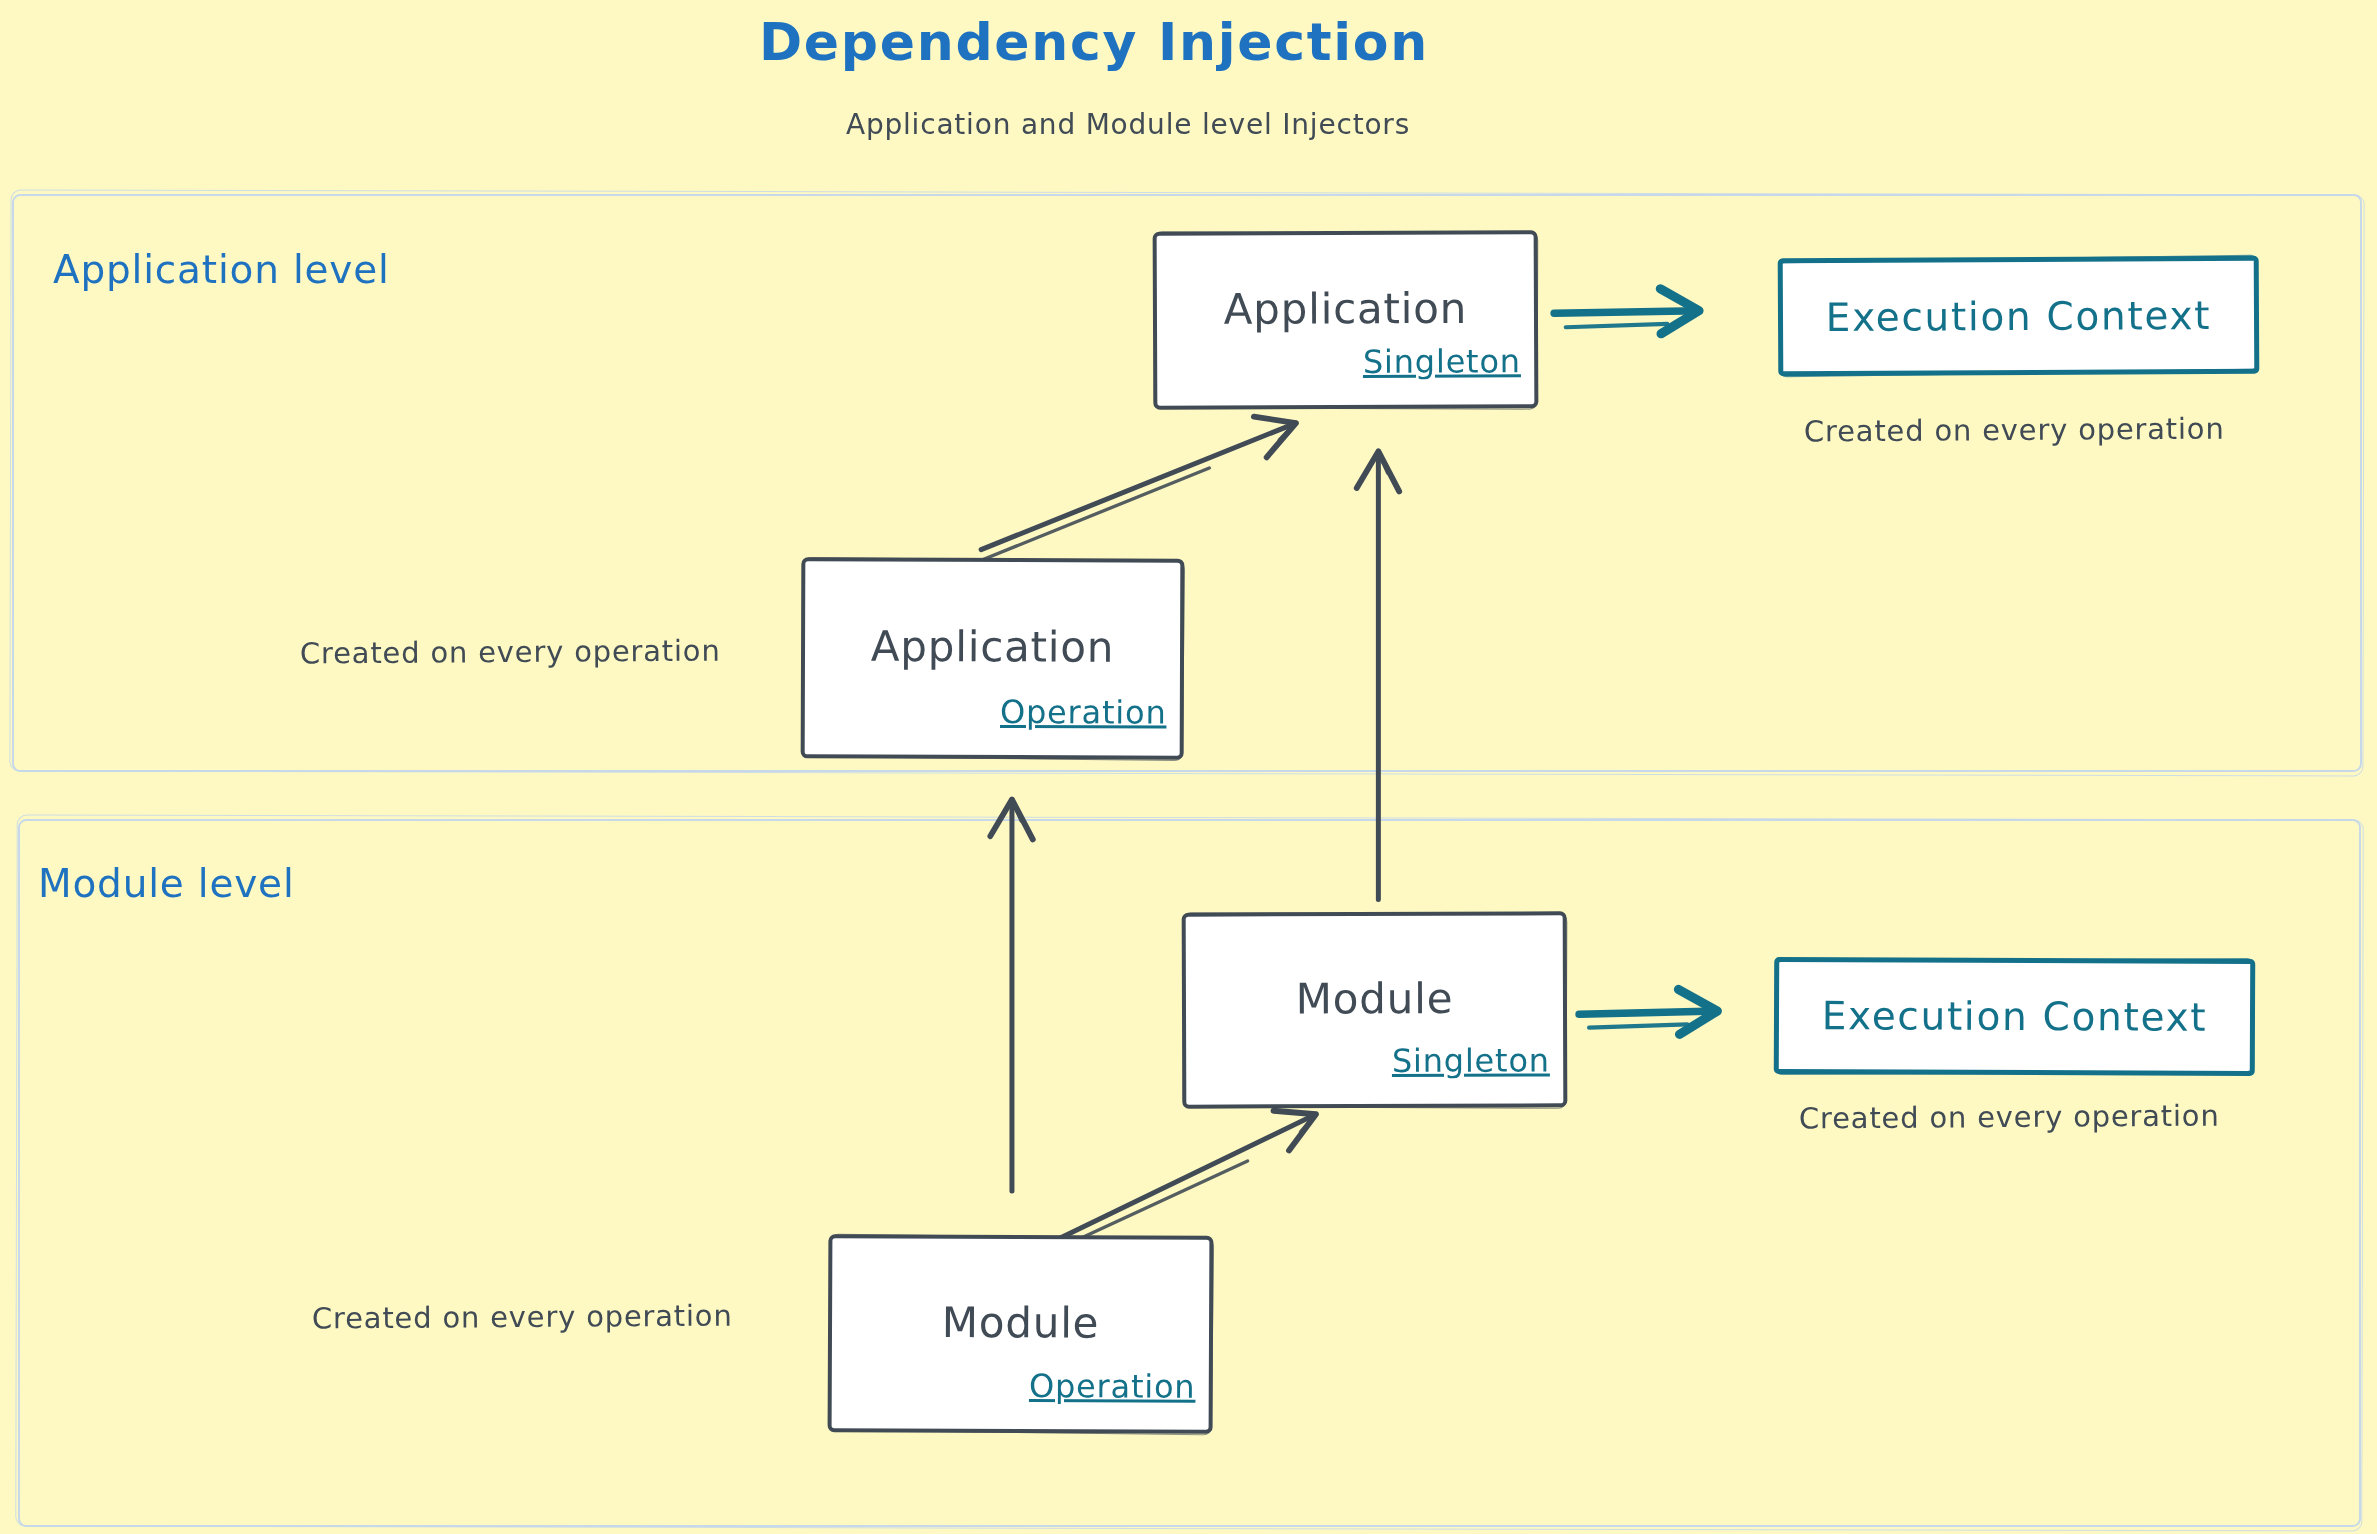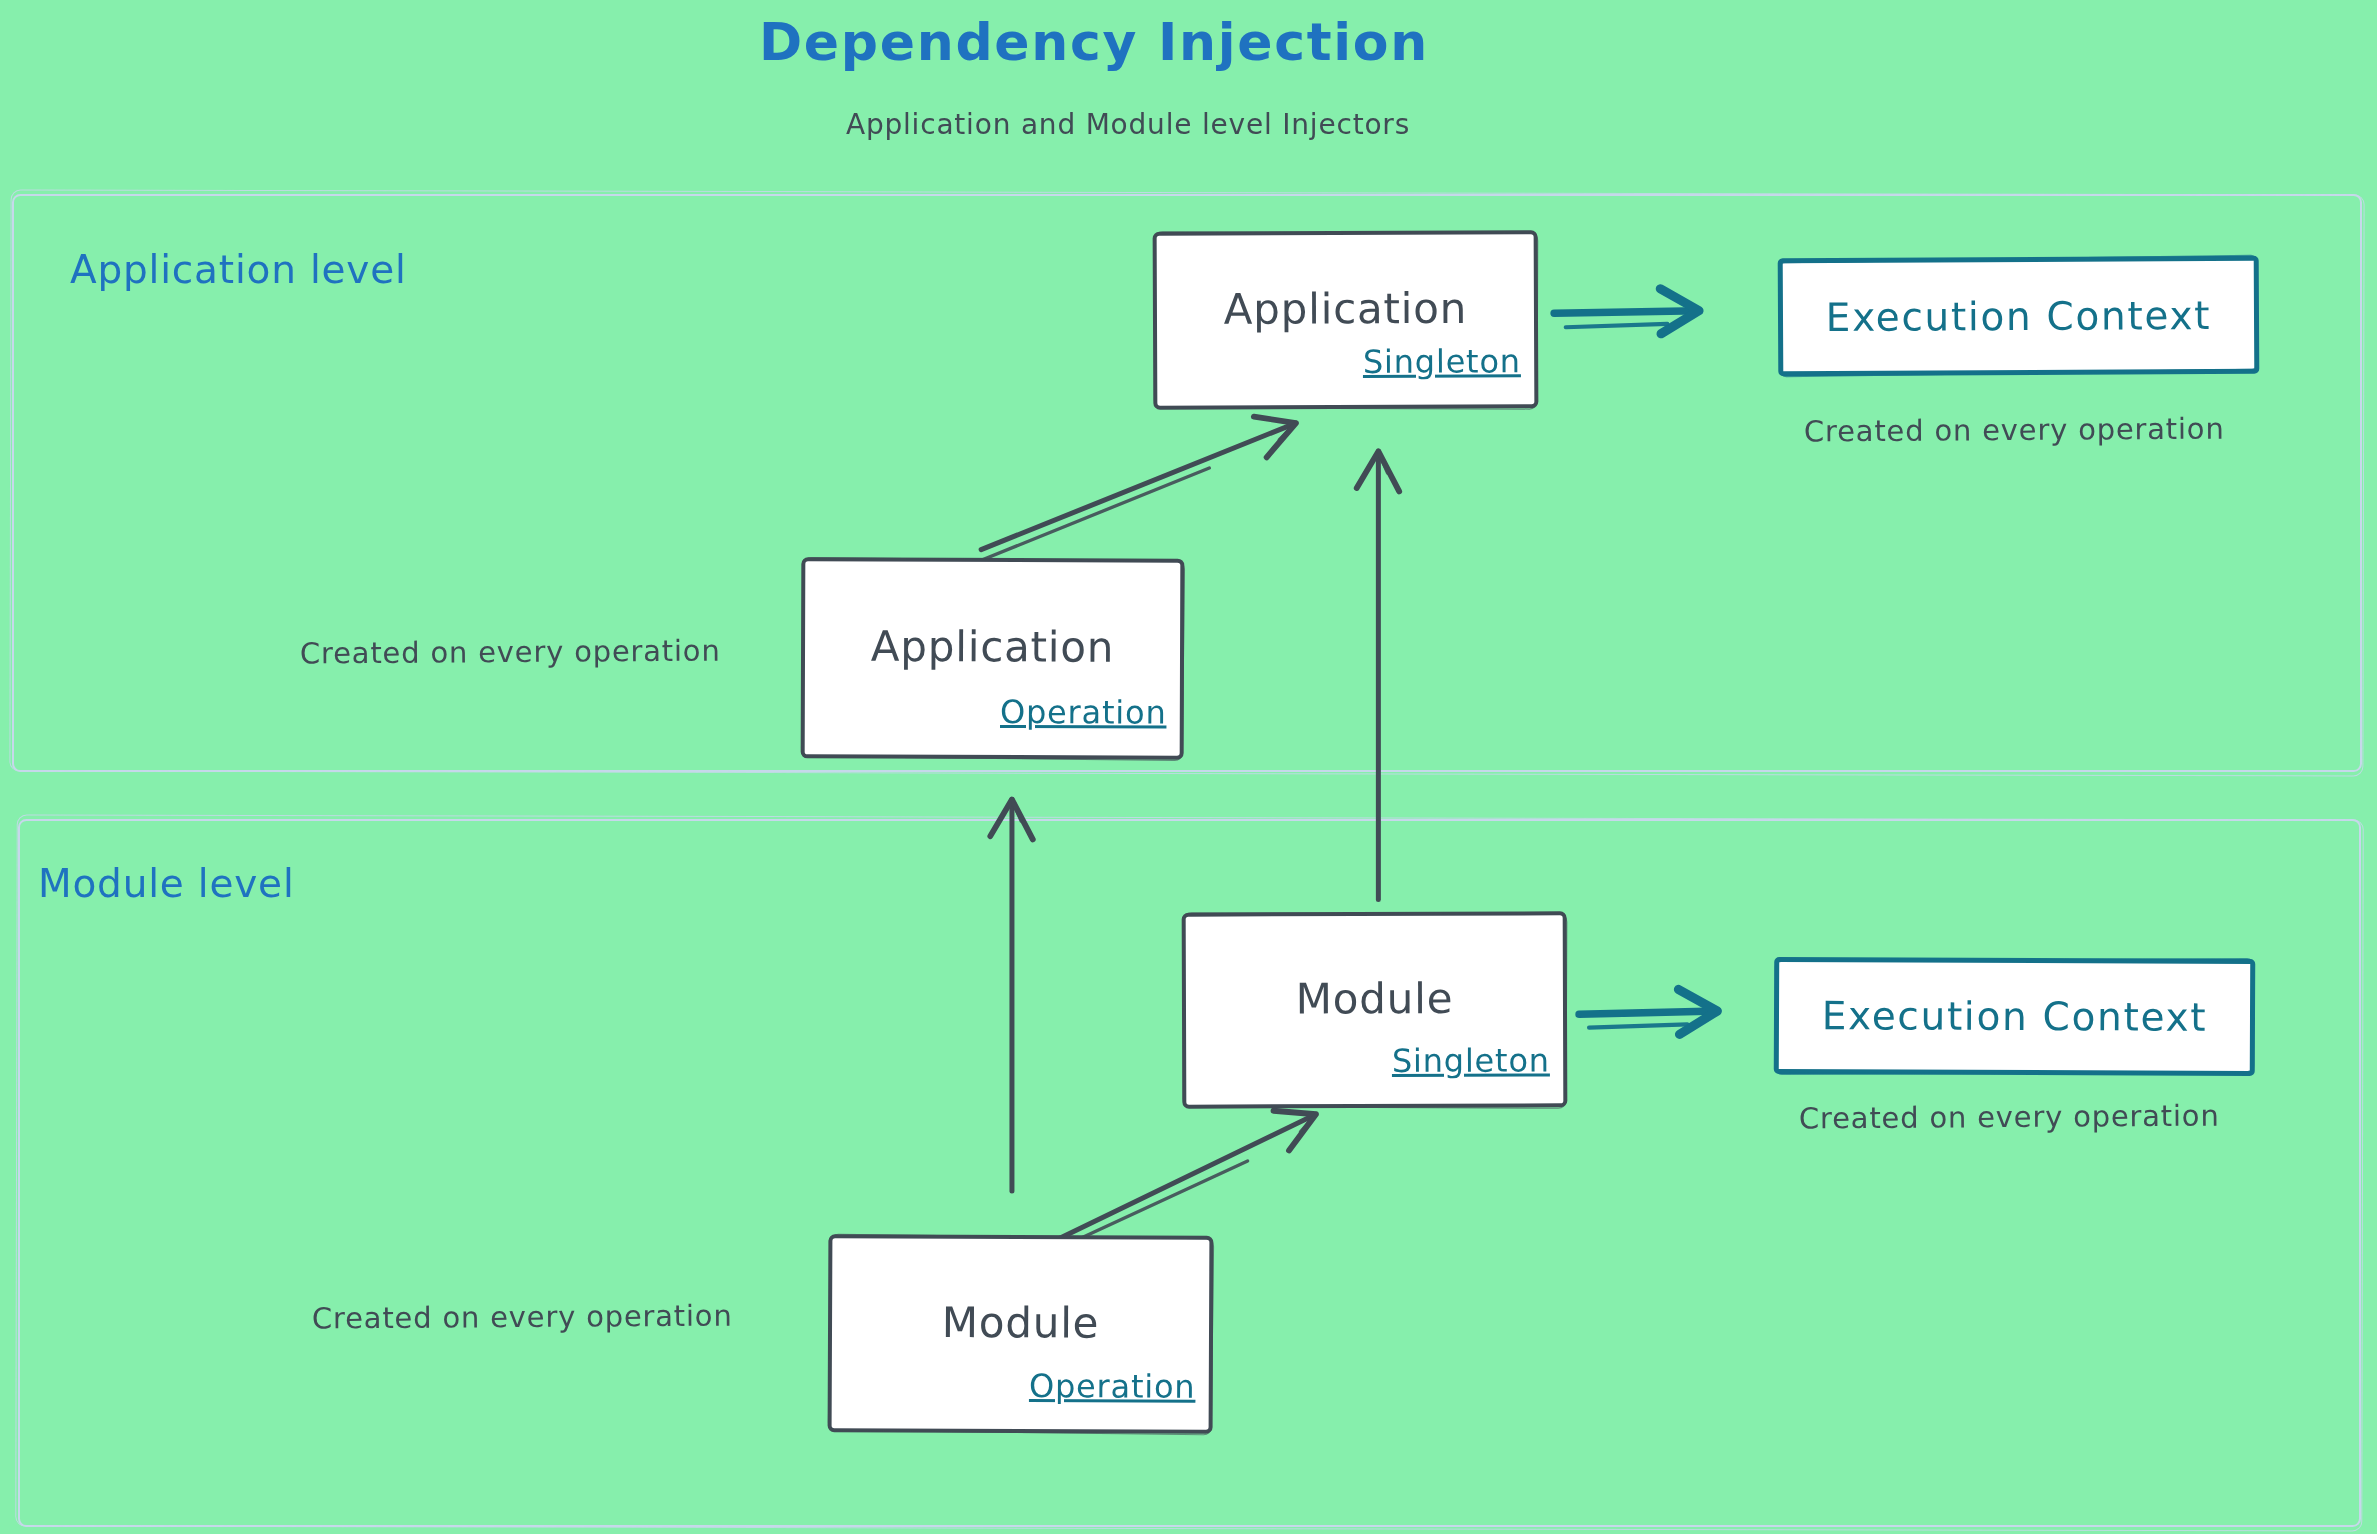--- a/index.html
+++ b/index.html
@@ -1,36 +1,36 @@
 <!DOCTYPE html>
 <html style="--blue: #1f72c0; --teal: #14718a; --ink: #414b55; --region-border: #c6d8ea;font-size:13.3px"><head>
 <meta charset="utf-8">
 <style>
   html,body{margin:0;padding:0;background:#fff;}
   .canvas{
-    position:relative;width:2377px;height:1534px;background:#86efac;overflow:hidden;
+    position:relative;width:2377px;height:1534px;background:#fef9c3;overflow:hidden;
     font-family:"DejaVu Sans","Liberation Sans",sans-serif;color:var(--ink,#414b55);
   }
   
   .main-title{
     position:absolute;left:1094px;top:11.7px;transform:translateX(-50%);
     font-size:52px;font-weight:bold;letter-spacing:1.7px;color:var(--blue,#1f72c0);white-space:nowrap;
   }
   .subtitle{
     position:absolute;left:1112px;top:108px;transform:translateX(-50%);
     font-size:28px;letter-spacing:0.8px;color:var(--ink,#414b55);white-space:nowrap;margin-left:16px;
   }
   
   .region{position:absolute;border:2.1px solid var(--region-border,#c6d8ea);border-radius:8.3px;background:transparent;}
   .region::after{content:"";position:absolute;inset:-4.2px;border:1.2px solid var(--region-border,#c6d8ea);
     border-radius:10px;transform:rotate(.12deg);opacity:.85;pointer-events:none;}
   #region-application{left:11.7px;top:194px;width:2346px;height:574px;}
   #region-module{left:18.3px;top:819px;width:2339px;height:704px;}
   .region-label{position:absolute;font-size:39px;letter-spacing:0.8px;color:var(--blue,#1f72c0);white-space:nowrap;}
-  #label-application{left:70px;top:247px;}
+  #label-application{left:53px;top:247px;}
   #label-module{left:38px;top:861px;}
   
   .sketch-box{
     position:absolute;border:4.2px solid var(--ink,#414b55);border-radius:6.7px;background:#fff;
     display:flex;align-items:center;justify-content:center;
   }
   .sketch-box::after{content:"";position:absolute;inset:-3.3px;border:1.7px solid var(--ink,#414b55);
     border-radius:8.3px;transform:rotate(.45deg);opacity:.6;pointer-events:none;}
   .box-title{font-size:42px;letter-spacing:0.8px;transform:translateY(-11.7px);}
   .badge{position:absolute;right:13.3px;bottom:24px;font-size:32px;letter-spacing:0.8px;color:var(--teal,#14718a);text-decoration:underline;}

